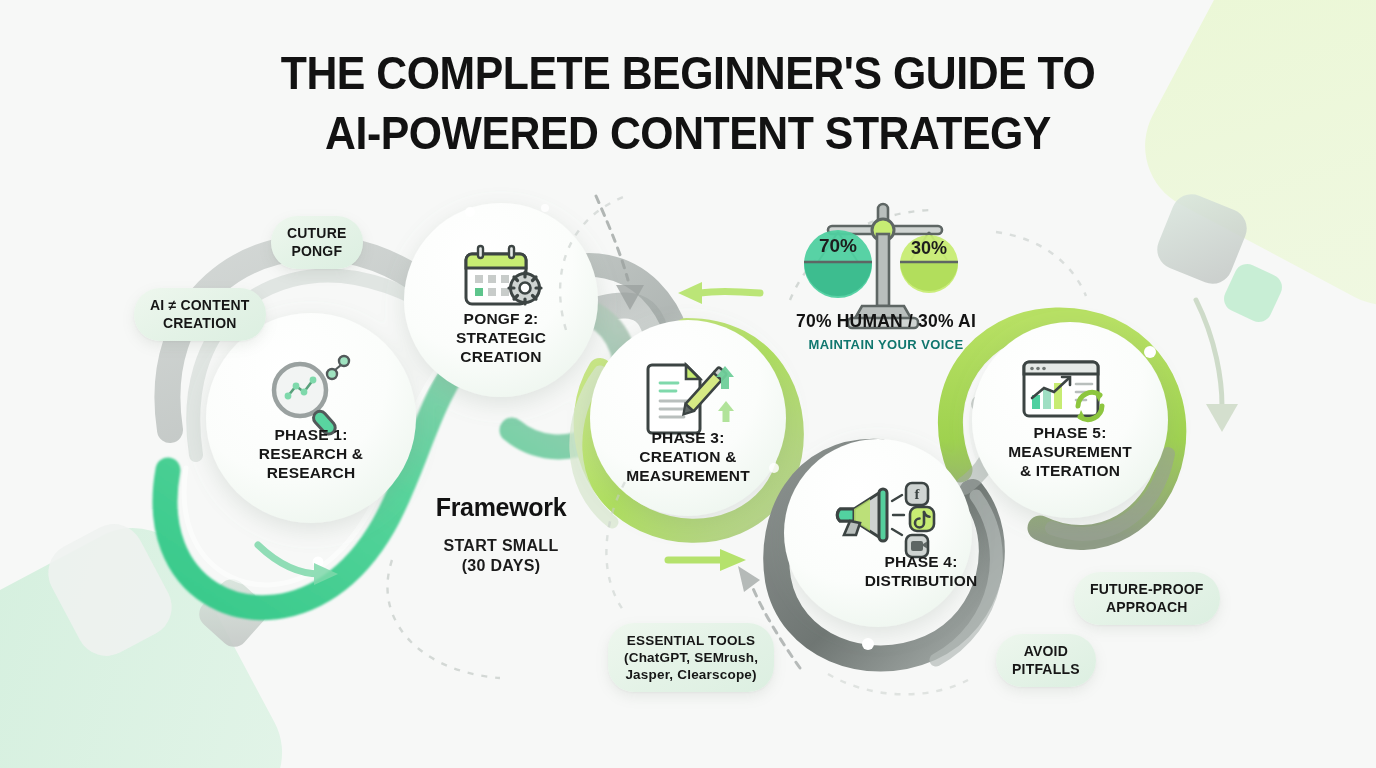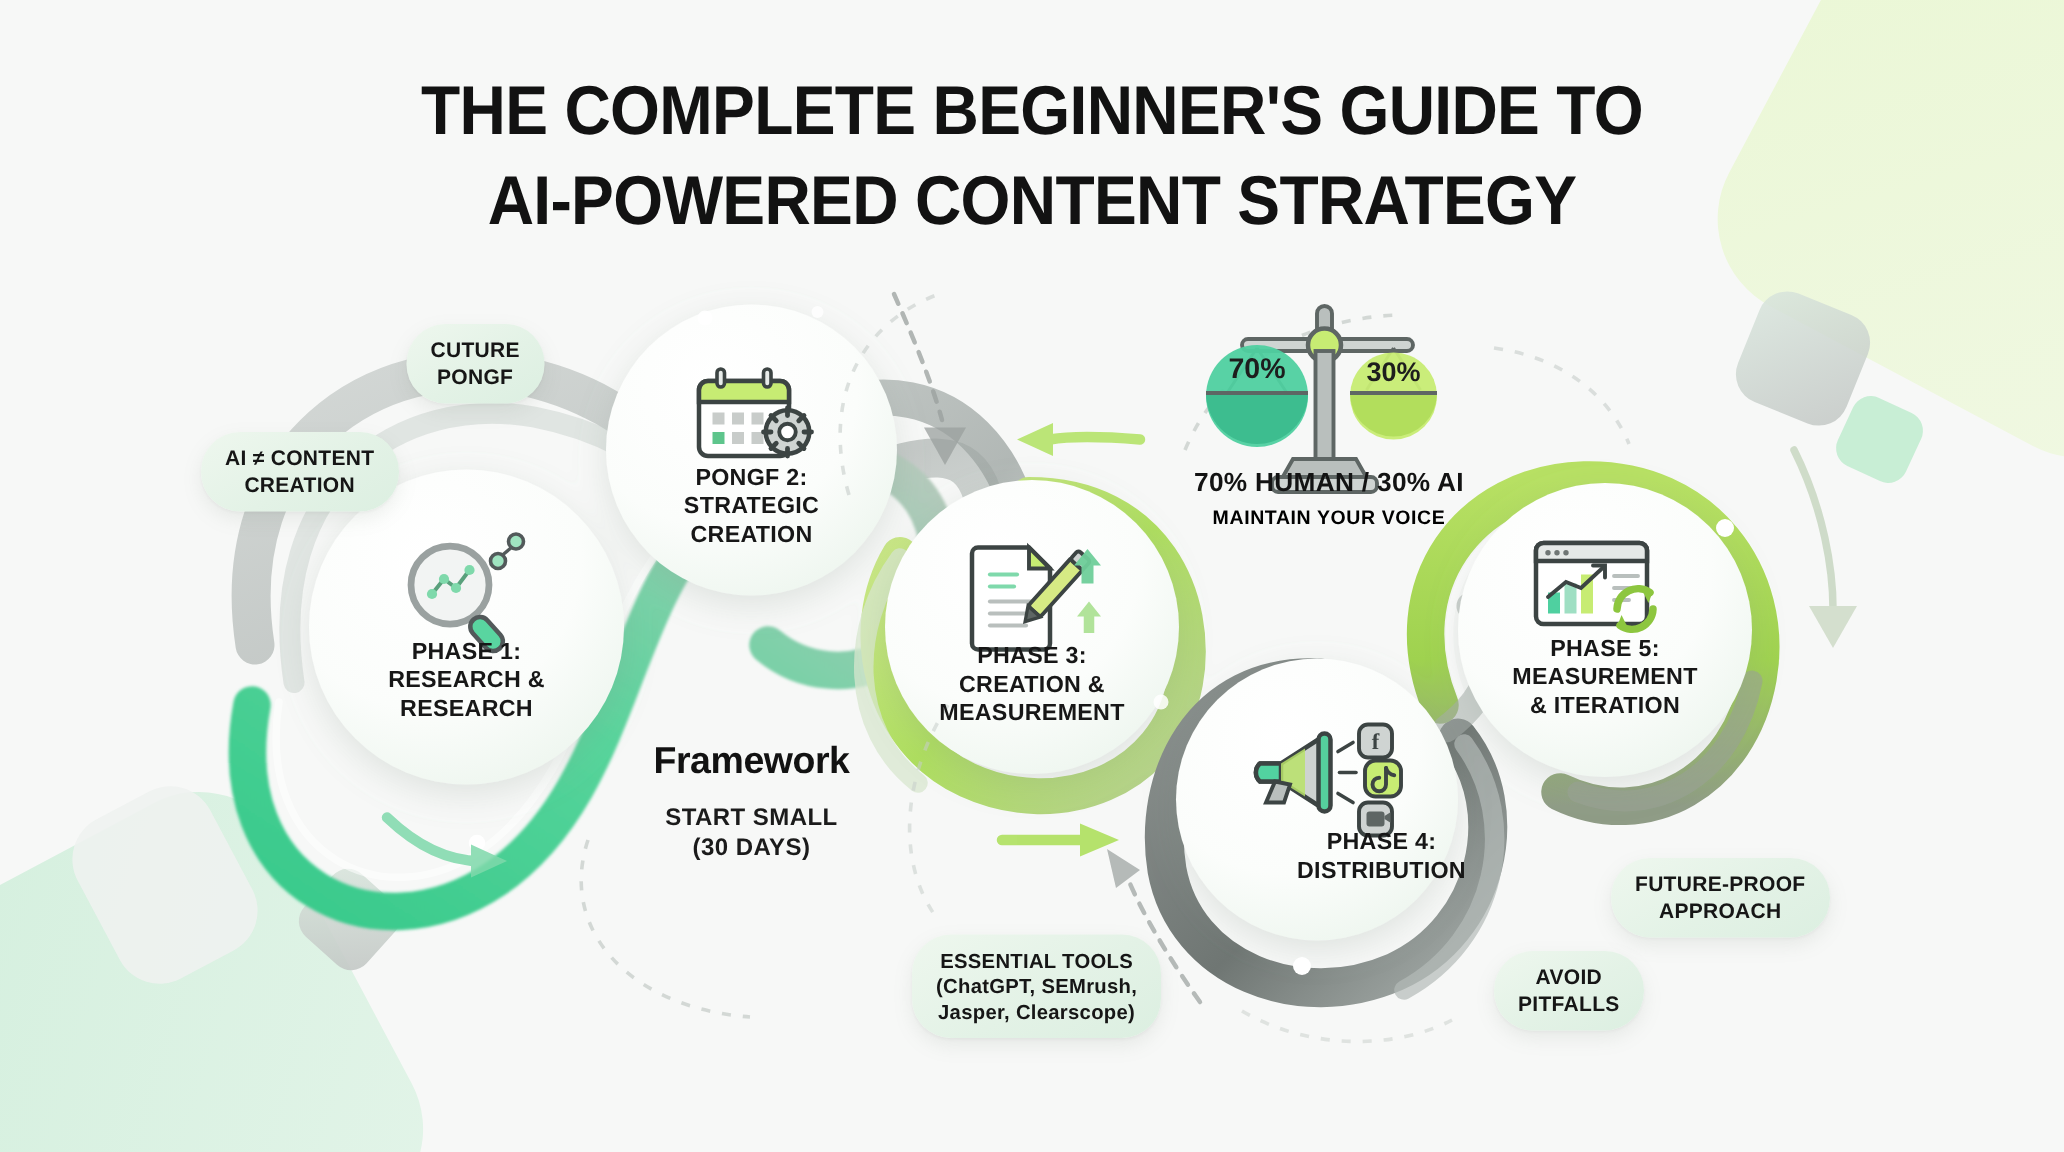--- a/index.html
+++ b/index.html
@@ -69,21 +69,21 @@
     display:block; font-weight:700; font-size:16px;
     line-height:1.25; color:#1b1b1b; margin-top:14px; letter-spacing:.3px;
   }
   .scale-cap { position:absolute; text-align:center; width:300px; }
   .scale-cap .t1 {
     display:block; font-weight:700; font-size:17.5px;
     color:#131313; letter-spacing:.2px;
   }
   .scale-cap .t2 {
     display:block; font-weight:600; font-size:13px;
-    color:#000000; margin-top:5px; letter-spacing:.4px;
+    color:#0f766e; margin-top:5px; letter-spacing:.4px;
   }
 </style>
 </head>
 <body>
 
 <div id="stage">
 
   <svg class="layer" viewBox="0 0 1376 768" xmlns="http://www.w3.org/2000/svg">
     <defs>
       <linearGradient id="bgLime" x1="0" y1="0" x2="1" y2="1">

